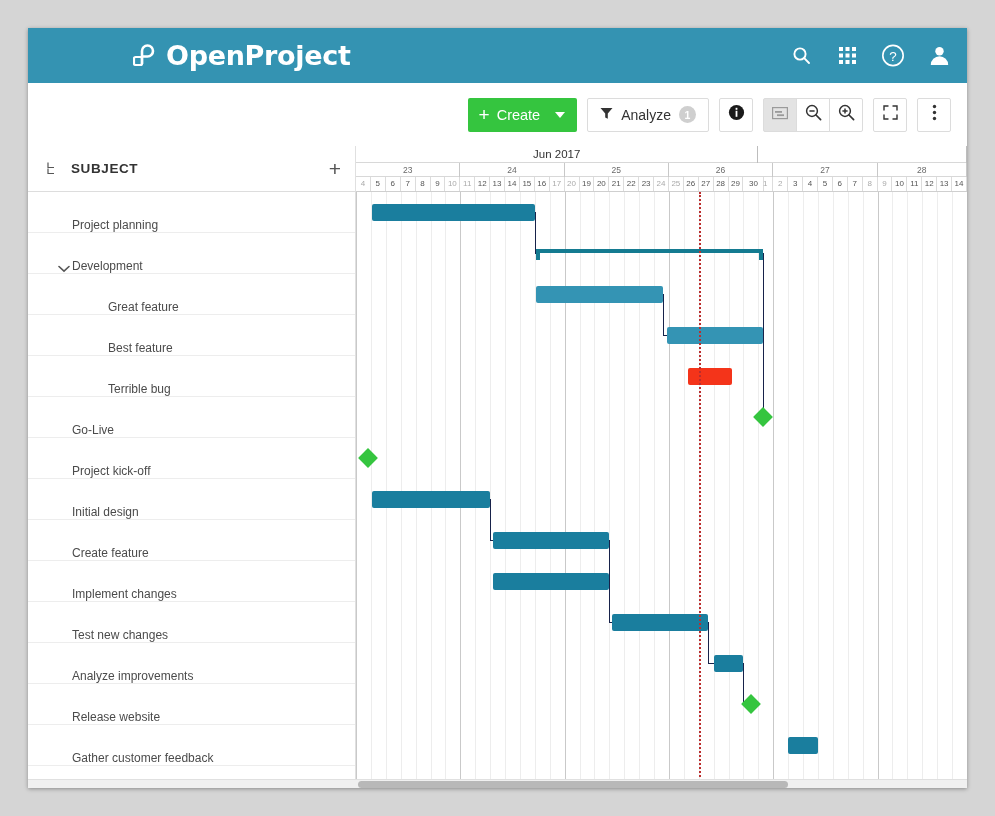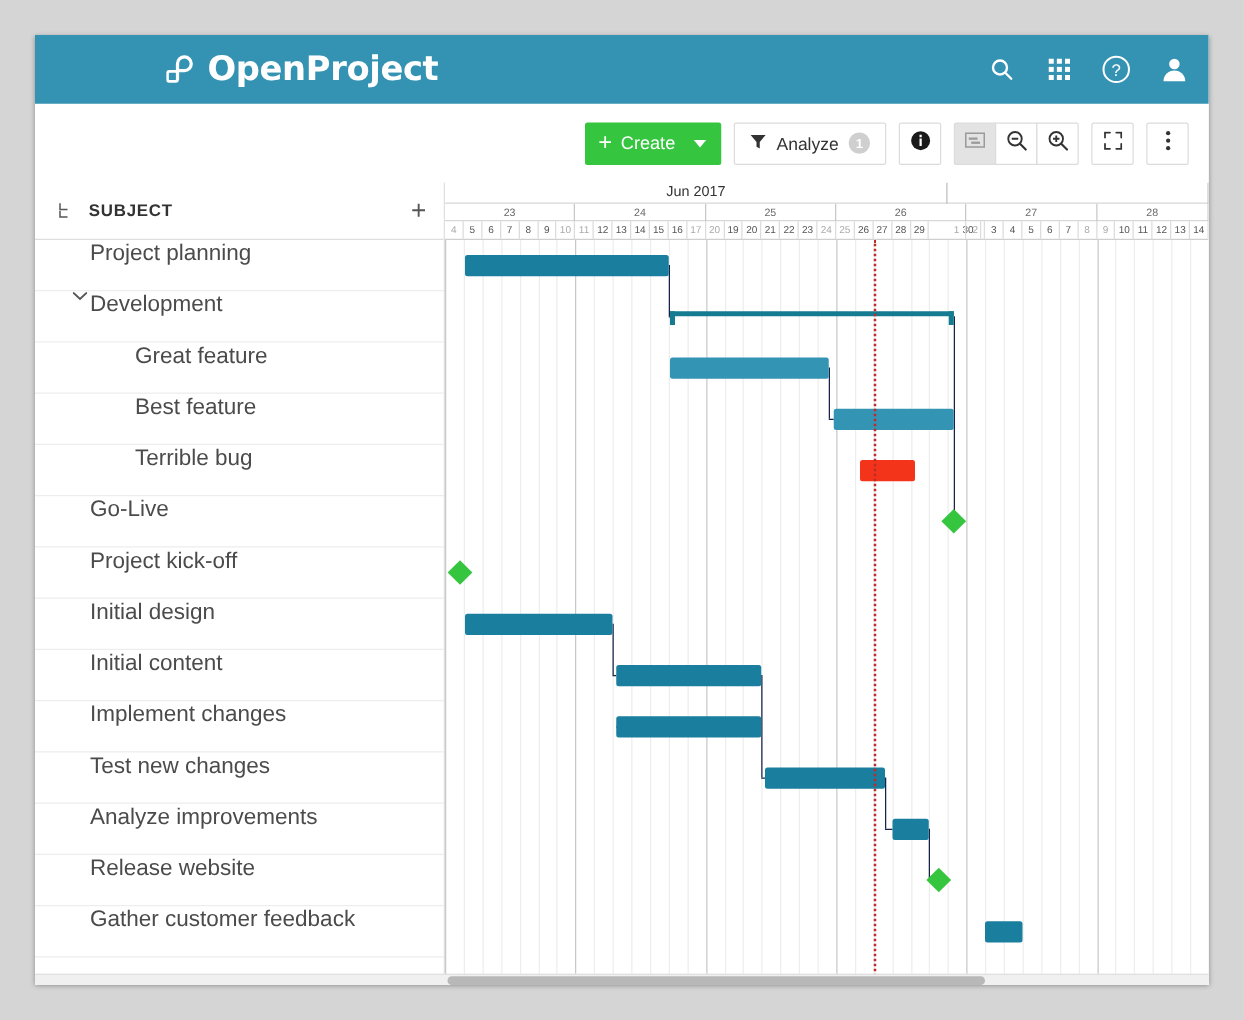--- a/index.html
+++ b/index.html
@@ -112,23 +112,23 @@
   .hier-icon { width: 16px; margin-right: 9px; display: flex; align-items: center; }
   .subject-label {
     font-size: 13.5px; font-weight: bold; color: #333;
     letter-spacing: 0.6px; flex: 1;
   }
   .add-col { font-size: 21px; color: #555; cursor: pointer; line-height: 1; font-weight: 300; }
 
   
   .task-row {
     height: 41px;
-    display: flex; align-items: flex-start;
+    display: flex; align-items: flex-end;
     border-bottom: 1px solid #ededed;
-    font-size: 18px; color: #4b4b4b;
+    font-size: 12px; color: #4b4b4b;
     cursor: pointer;
   }
   .task-row .caret-box {
     width: 16px; display: flex; align-items: center; justify-content: center;
     flex: 0 0 16px;
   }
   .task-row .label { white-space: nowrap; }
   .lvl0 { padding-left: 28px; }
   .lvl2 { padding-left: 64px; }
 
@@ -374,21 +374,21 @@
           <div class="task-row lvl0">
             <span class="caret-box"></span>
             <span class="label">Project kick-off</span>
           </div>
           <div class="task-row lvl0">
             <span class="caret-box"></span>
             <span class="label">Initial design</span>
           </div>
           <div class="task-row lvl0">
             <span class="caret-box"></span>
-            <span class="label">Initial content</span>
+            <span class="label">Create feature</span>
           </div>
           <div class="task-row lvl0">
             <span class="caret-box"></span>
             <span class="label">Implement changes</span>
           </div>
           <div class="task-row lvl0">
             <span class="caret-box"></span>
             <span class="label">Test new changes</span>
           </div>
           <div class="task-row lvl0">
@@ -440,21 +440,21 @@
             <div class="day-cell" style="left: 238.439px; width: 14.9024px;">20</div>
             <div class="day-cell" style="left: 253.341px; width: 14.9024px;">21</div>
             <div class="day-cell" style="left: 268.244px; width: 14.9024px;">22</div>
             <div class="day-cell" style="left: 283.146px; width: 14.9024px;">23</div>
             <div class="day-cell we" style="left: 298.049px; width: 14.9024px;">24</div>
             <div class="day-cell we" style="left: 312.951px; width: 14.9024px;">25</div>
             <div class="day-cell" style="left: 327.854px; width: 14.9024px;">26</div>
             <div class="day-cell" style="left: 342.756px; width: 14.9024px;">27</div>
             <div class="day-cell" style="left: 357.659px; width: 14.9024px;">28</div>
             <div class="day-cell" style="left: 372.561px; width: 14.9024px;">29</div>
-            <div class="day-cell" style="left: 387.463px; width: 21px; margin-left: 21px;">30</div>
+            <div class="day-cell" style="left: 387.463px; width: 21px;">30</div>
             <div class="day-cell we" style="left: 402.366px; width: 14.9024px;">1</div>
             <div class="day-cell we" style="left: 417.268px; width: 14.9024px;">2</div>
             <div class="day-cell" style="left: 432.171px; width: 14.9024px;">3</div>
             <div class="day-cell" style="left: 447.073px; width: 14.9024px;">4</div>
             <div class="day-cell" style="left: 461.976px; width: 14.9024px;">5</div>
             <div class="day-cell" style="left: 476.878px; width: 14.9024px;">6</div>
             <div class="day-cell" style="left: 491.78px; width: 14.9024px;">7</div>
             <div class="day-cell we" style="left: 506.683px; width: 14.9024px;">8</div>
             <div class="day-cell we" style="left: 521.585px; width: 14.9024px;">9</div>
             <div class="day-cell" style="left: 536.488px; width: 14.9024px;">10</div>

